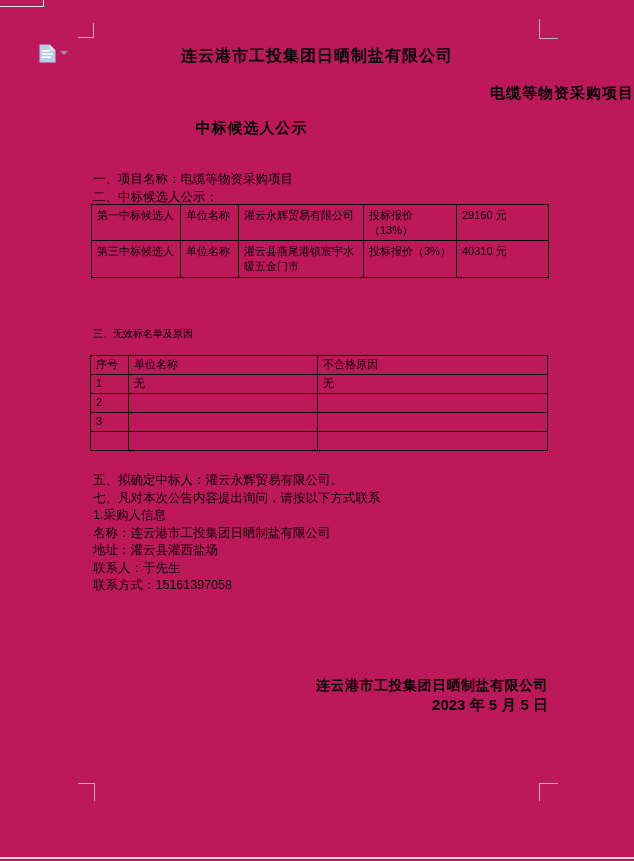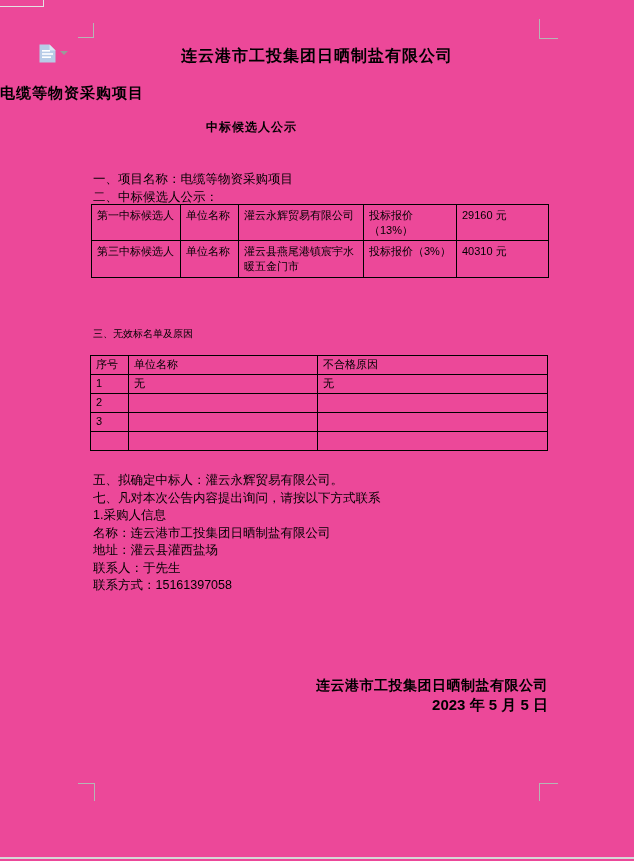--- a/index.html
+++ b/index.html
@@ -2,21 +2,21 @@
 <html><head>
 <meta charset="utf-8">
 <style>
   * { margin: 0; padding: 0; box-sizing: border-box; }
   html, body { background: #ffffff; }
   body { font-family: "Liberation Sans", "DejaVu Sans", sans-serif; color: #000; }
   .page {
     position: relative;
     width: 634px;
     height: 861px;
-    background: #ec4899;
+    background: #be185d;
     overflow: hidden;
   }
   
   .chrome-stub {
     position: absolute; left: 0; top: 0; width: 44px; height: 7px;
     border-right: 1px solid #e3e3e3; border-bottom: 1px solid #e3e3e3;
   }
   
   .mark { position: absolute; }
   .mark-tl { left: 78px; top: 23px; width: 16px; height: 15px;
@@ -34,24 +34,24 @@
   .paste-btn svg { position: absolute; left: 0; top: 0; }
   .paste-caret {
     position: absolute; left: 21px; top: 7px;
     width: 0; height: 0;
     border-left: 4px solid transparent; border-right: 4px solid transparent;
     border-top: 4px solid #9a9a9a;
   }
 
   .title1 { position: absolute; left: 0; top: 46px; width: 634px; text-align: center;
     font-size: 16px; font-weight: bold; letter-spacing: 1px; }
-  .title2 { position: absolute; left: 0; top: 84px; width: 634px; text-align: left;
+  .title2 { position: absolute; left: 0; top: 84px; width: 634px; text-align: right;
     font-size: 15px; font-weight: bold; letter-spacing: 1px; }
   .title3 { position: absolute; left: 0; top: 119px; width: 503px; text-align: center;
-    font-size: 12px; font-weight: bold; letter-spacing: 1px; }
+    font-size: 15px; font-weight: bold; letter-spacing: 1px; }
 
   .line-1 { position: absolute; left: 93px; top: 171px; font-size: 12.5px; }
   .line-2 { position: absolute; left: 93px; top: 189px; font-size: 12.5px; }
   .line-3 { position: absolute; left: 93px; top: 327px; font-size: 10px; }
 
   table { border-collapse: collapse; table-layout: fixed; }
   td, th { border: 1px solid #000; font-size: 11px; font-weight: normal;
     text-align: left; vertical-align: top; padding: 3px 5px 2px 5px; line-height: 15px;
     overflow: hidden; }
 

